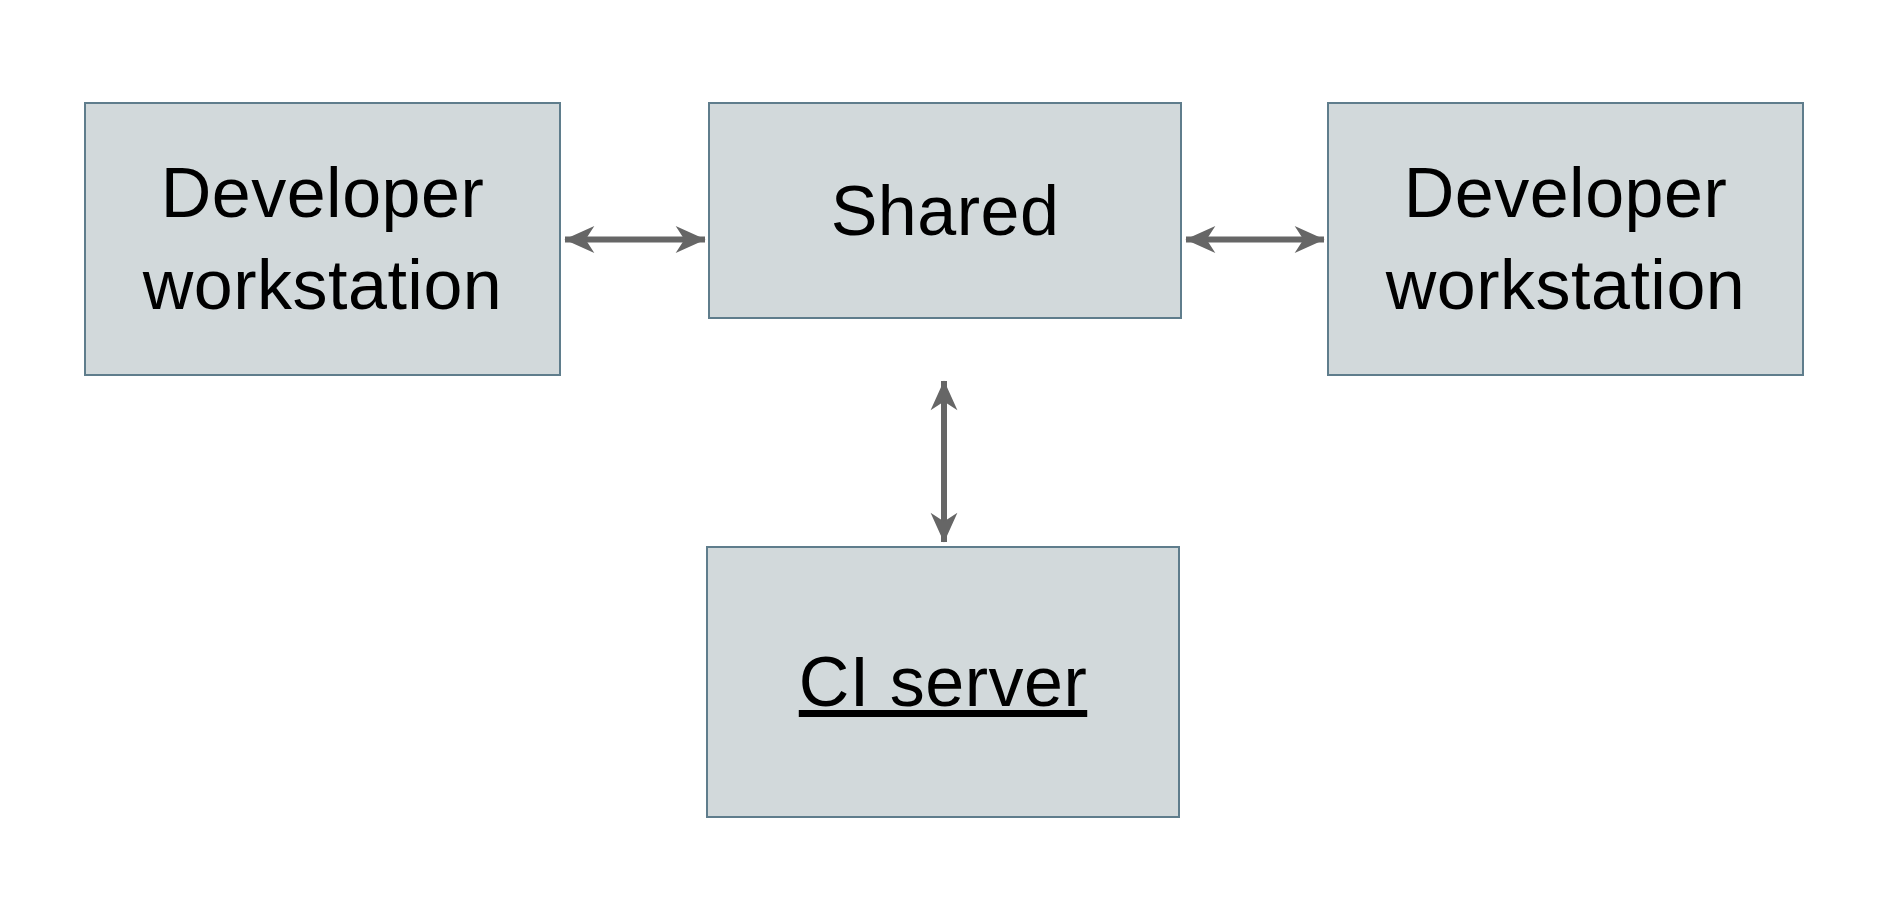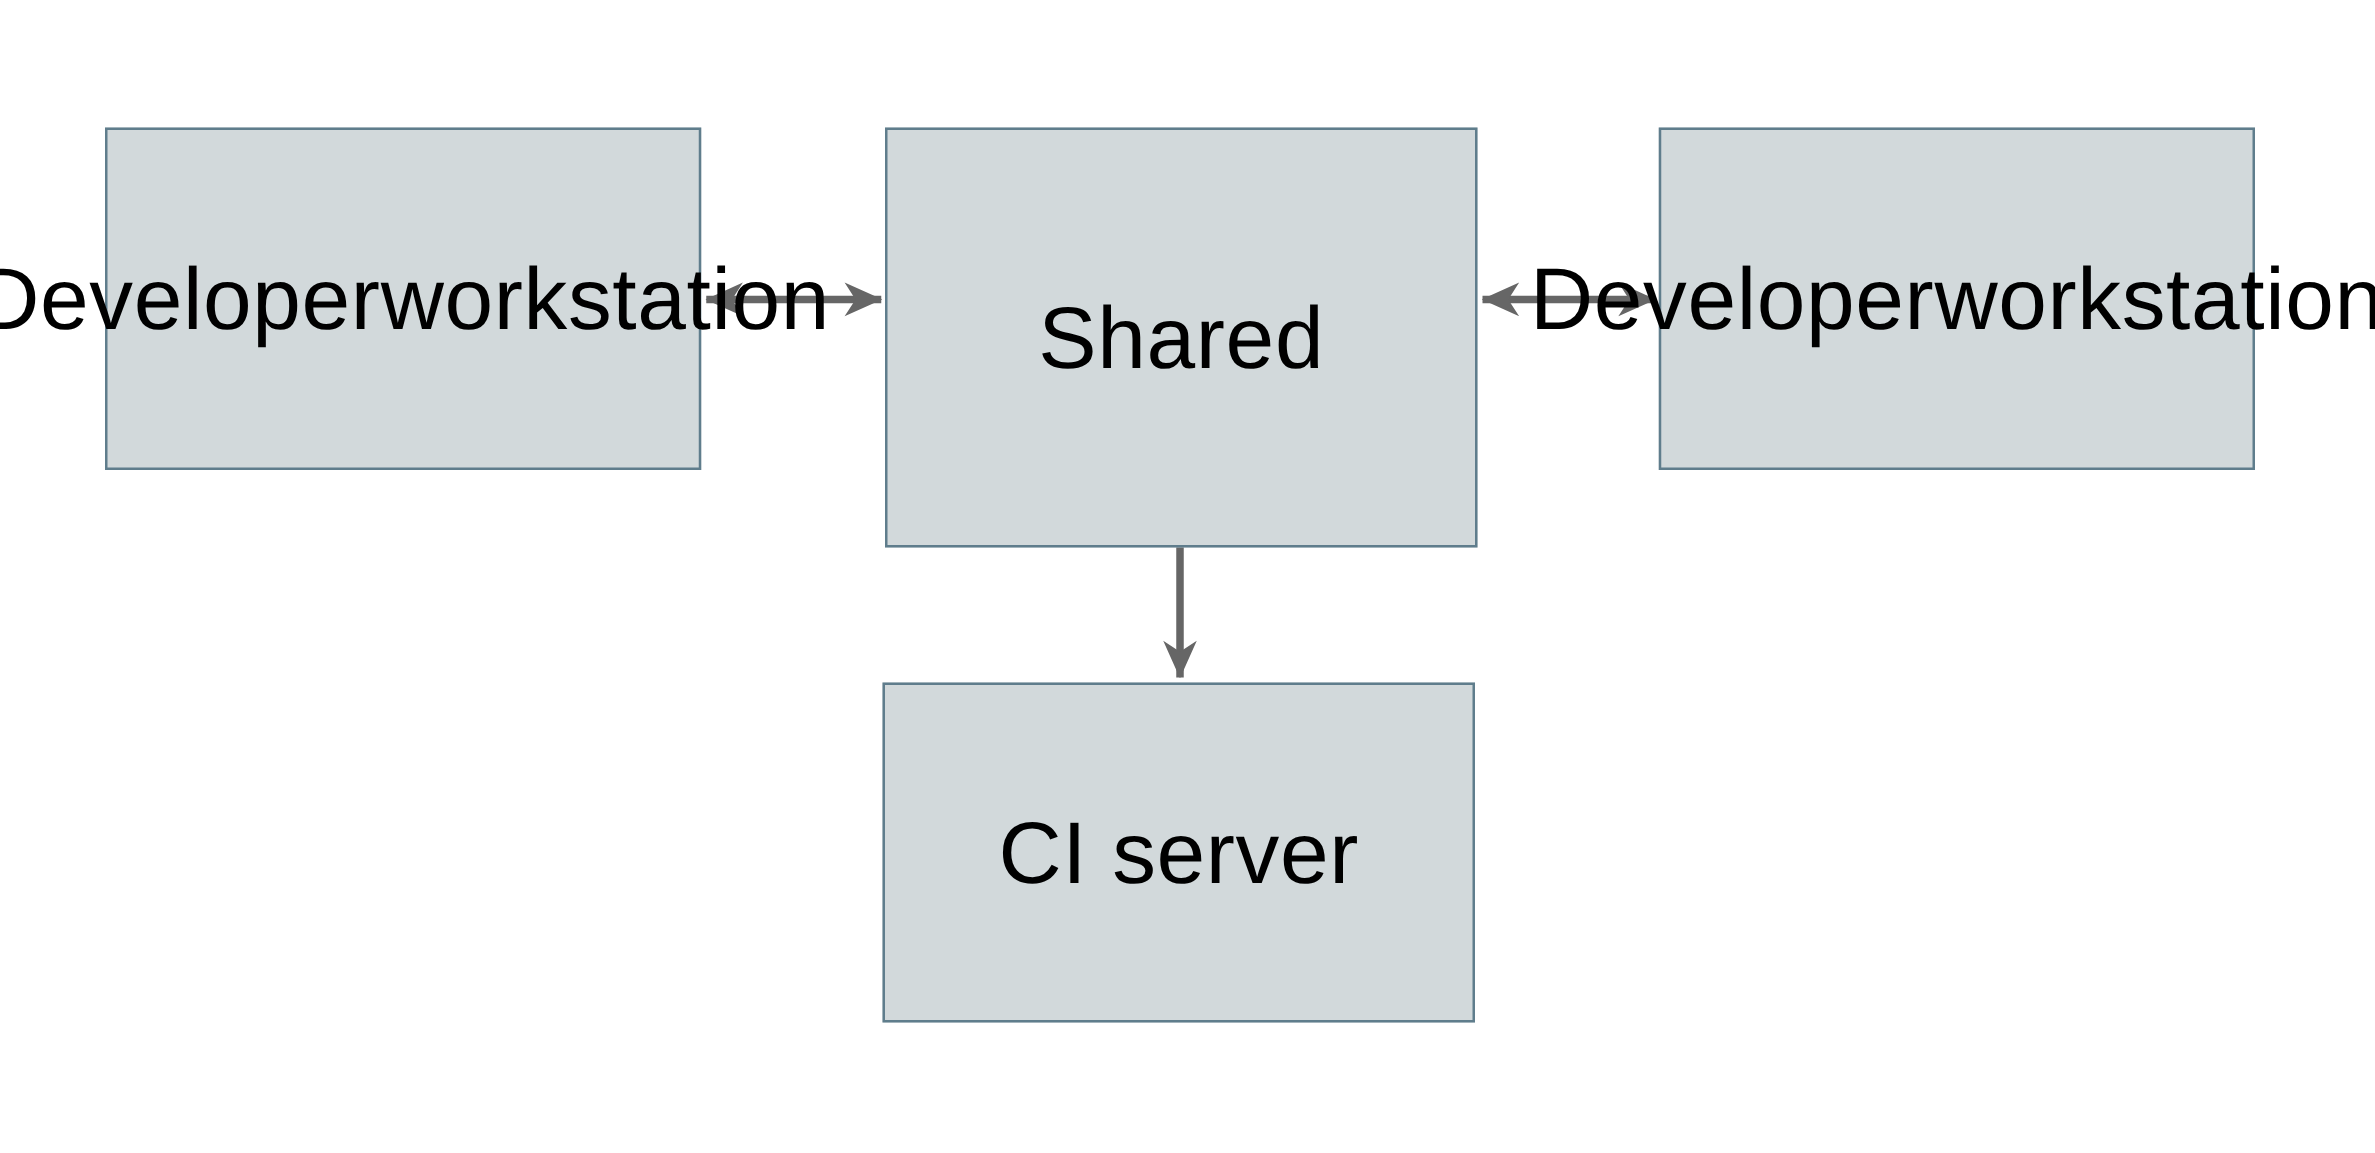--- a/index.html
+++ b/index.html
@@ -33,21 +33,21 @@
   }
   .arrows marker path {
     fill: var(--arrow-color);
     stroke: none;
   }
   .node {
     position: absolute;
     background: var(--node-fill);
     border: 2px solid var(--node-border);
     display: flex;
-    flex-direction: row;
+    flex-direction: column;
     align-items: center;
     justify-content: center;
     text-align: center;
   }
   .node .line {
     font-size: 70px;
     line-height: 92px;
     color: var(--text-color);
     letter-spacing: 0.5px;
     white-space: nowrap;
@@ -67,26 +67,26 @@
     <line x1="565" y1="239.5" x2="705" y2="239.5" marker-start="url(#arrowhead)" marker-end="url(#arrowhead)"></line>
     <line x1="1186" y1="239.5" x2="1324" y2="239.5" marker-start="url(#arrowhead)" marker-end="url(#arrowhead)"></line>
     <line x1="944" y1="381" x2="944" y2="542" marker-start="url(#arrowhead)" marker-end="url(#arrowhead)"></line>
   </svg>
 
   <div class="node" style="left:84px; top:102px; width:477px; height:274px;">
     <div class="line">Developer</div>
     <div class="line">workstation</div>
   </div>
 
-  <div class="node" style="left:708px; top:102px; width:474px; height:336px;text-align:right;">
+  <div class="node" style="left:708px; top:102px; width:474px; height:217px;text-align:right;">
     <div class="line">Shared</div>
   </div>
 
   <div class="node" style="left:1327px; top:102px; width:477px; height:274px;">
     <div class="line">Developer</div>
     <div class="line">workstation</div>
   </div>
 
-  <div class="node" style="left:706px; top:546px; width:474px; height:272px;">
+  <div class="node" style="left:706px; top:546px; width:474px; height:272px;text-decoration:underline;">
     <div class="line">CI server</div>
   </div>
 
 </div>
 
 </body></html>

